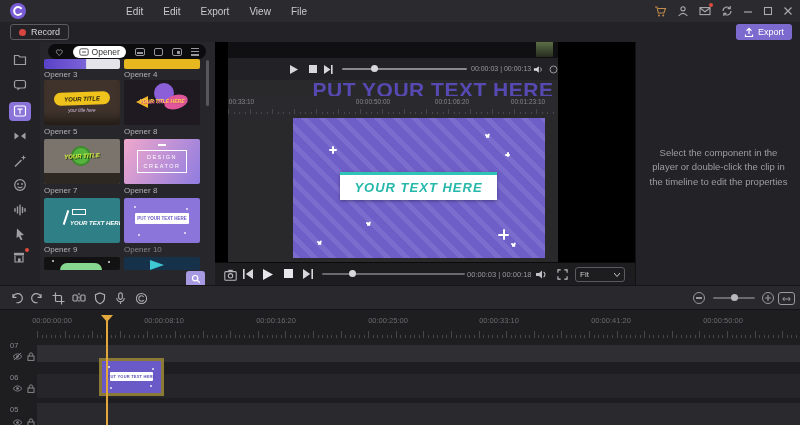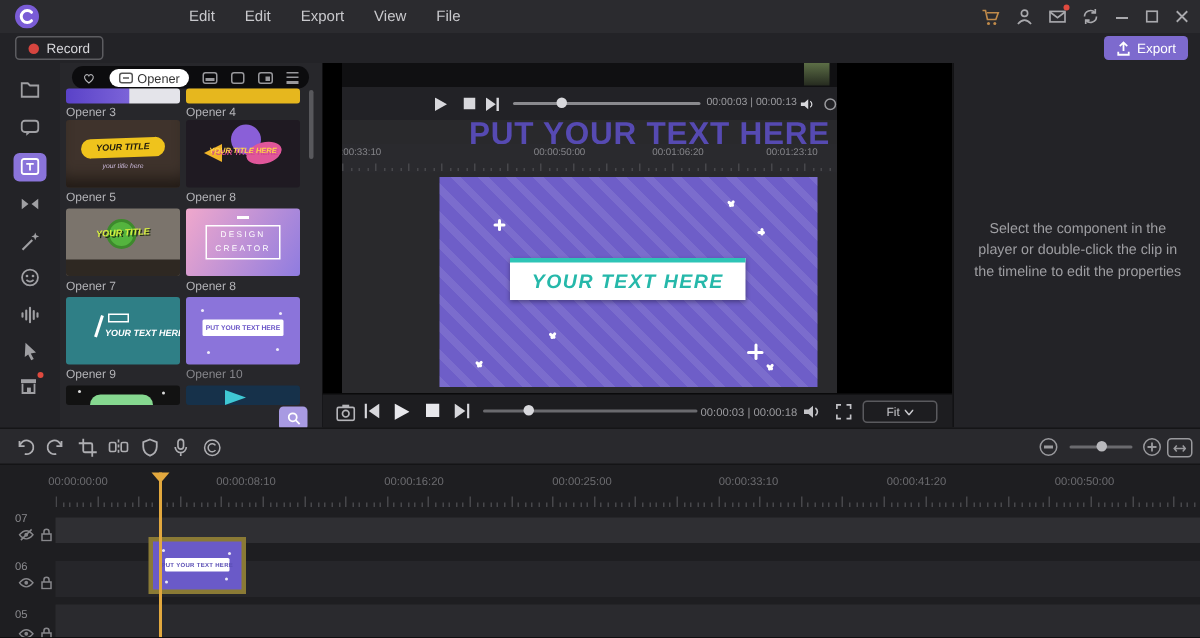--- a/index.html
+++ b/index.html
@@ -74,21 +74,21 @@
   .sp{position:absolute;width:8px;height:8px;pointer-events:none}
   .sp::before{content:"";position:absolute;left:50%;top:0;width:2px;height:100%;background:#fff;transform:translateX(-50%);border-radius:1px}
   .sp::after{content:"";position:absolute;top:50%;left:0;height:2px;width:100%;background:#fff;transform:translateY(-50%);border-radius:1px}
   .spx{transform:rotate(38deg)}
   .sp.small{width:5px;height:5px}
   .sp.big{width:11px;height:11px}
   #playerbar{position:absolute;left:0;top:220px;width:420px;height:23px;background:#1d1d20;border-top:1px solid #0a0a0b;color:#c3c3c7}
   .pbic{position:absolute;top:6px}
   #ptime{position:absolute;left:252px;top:7px;font-size:7.5px;color:#9a9a9e;white-space:nowrap}
   #fitbox{position:absolute;left:360px;top:4px;width:50px;height:15px;border:1px solid #5a5a5e;border-radius:3px;
-          display:flex;align-items:center;justify-content:space-between;padding:0 15px;color:#c8c8cc;font-size:8px}
+          display:flex;align-items:center;justify-content:space-between;padding:0 4px;color:#c8c8cc;font-size:8px}
   .sliderline{position:absolute;height:2px;background:#6a6a6e;border-radius:1px}
   .sliderdot{position:absolute;width:7px;height:7px;border-radius:50%;background:#d8d8dc}
 
   
   #propspanel{position:absolute;left:635px;top:42px;width:165px;height:243px;background:#232327;border-left:1px solid #121214}
   #propsmsg{position:absolute;left:10px;top:104px;width:145px;text-align:center;font-size:9.5px;color:#9e9ea2;line-height:1.5}
 
   
   #toolbar{position:absolute;left:0;top:285px;width:800px;height:25px;background:#29292d;border-top:1px solid #151517;border-bottom:1px solid #141416;color:#aeaeb2}
   .tbic{position:absolute;top:6px}

